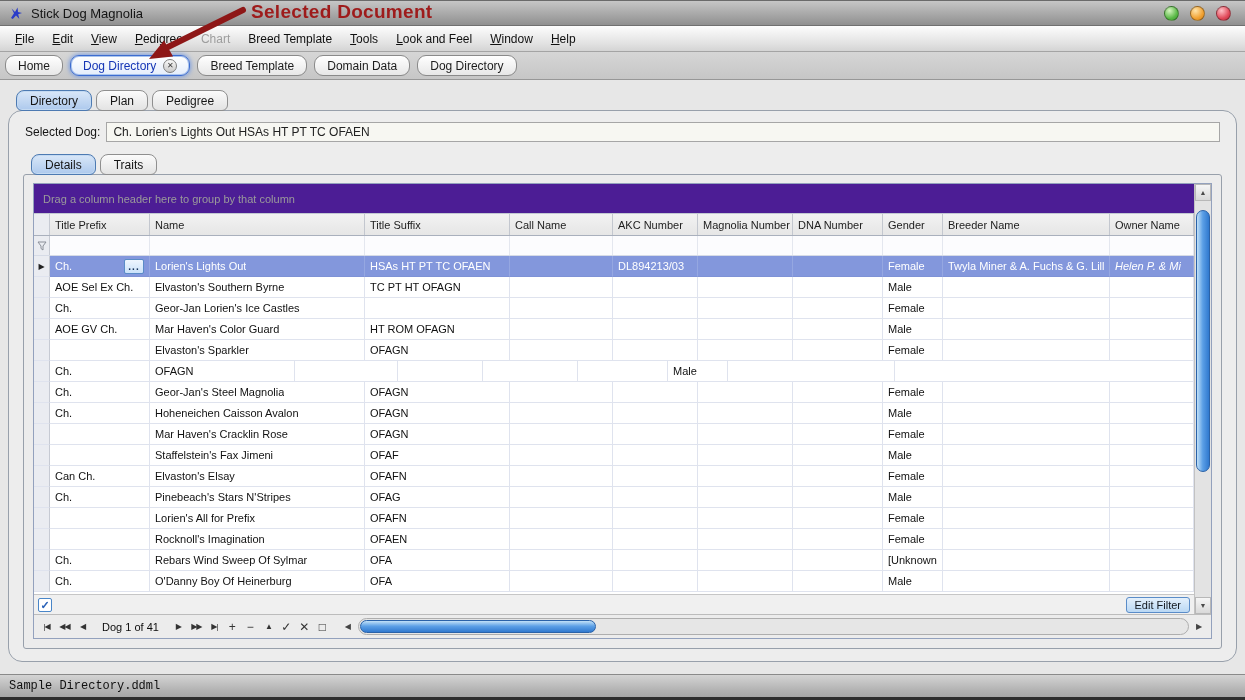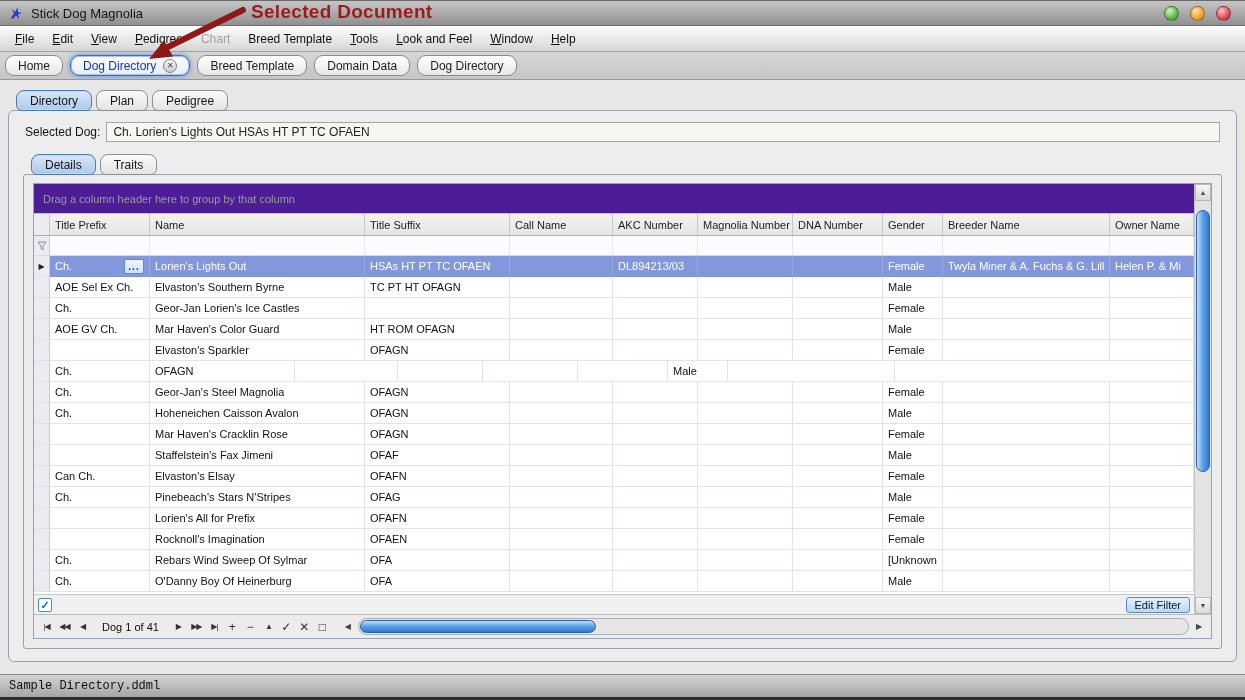--- a/index.html
+++ b/index.html
@@ -41,21 +41,21 @@
     color:#9e1b1b; letter-spacing:.3px; pointer-events:none; }
   .annotation-arrow { position:absolute; left:0; top:0; z-index:60; pointer-events:none; }
 
   
   .content { flex:1; background:#e7e7e7; padding:10px 8px 12px; display:flex; flex-direction:column; overflow:hidden; }
   .tabs-row { display:flex; gap:4px; margin-left:8px; position:relative; z-index:2; }
   .vtab { height:21px; display:flex; align-items:center; padding:0 13px; font-size:12px; color:#161616;
     background:linear-gradient(#fbfbfb,#e3e3e3); border:1px solid #8f8f8f; border-radius:8px 8px 6px 6px; margin-bottom:-1px; }
   .vtab.selected { background:linear-gradient(#dcieaf8,#adc9ed); background:linear-gradient(#d9e7f8,#adc9ed);
     border-color:#4d7ab2; box-shadow:0 0 0 1px #c4daf2 inset; }
-  .view-panel { flex:1; border:1px solid #98a0ab; border-radius:6px; background:#ededed;
+  .view-panel { flex:1; border:1px solid #98a0ab; border-radius:14px; background:#ededed;
     padding:11px 14px 12px; display:flex; flex-direction:column; overflow:hidden; }
   .selected-dog-row { flex:none; display:flex; align-items:center; gap:6px; font-size:12px; color:#141414; margin:0 2px 12px 2px; }
   .selected-dog-field { flex:1; height:20px; background:#f7f7f2; border:1px solid #a6a6a6;
     display:flex; align-items:center; padding:0 6px; font-size:12px; color:#222; }
   .detail-panel { flex:1; border:1px solid #98a0ab; border-radius:3px; background:#ececec; padding:8px 9px 9px; display:flex; overflow:hidden; }
 
   
   .grid { flex:1; border:1px solid #93a1bd; background:#ffffff; display:flex; flex-direction:column; font-size:11px; overflow:hidden; }
   .grid-body { flex:1; display:flex; overflow:hidden; }
   .grid-cols { flex:1; display:flex; flex-direction:column; overflow:hidden; }
@@ -233,21 +233,21 @@
                     </div>
                     <div class="cell" style="width: 90px;">
                       <span style="overflow: hidden; text-overflow: clip; white-space: nowrap;"></span>
                     </div>
                     <div class="cell" style="width: 60px;">
                       <span style="overflow: hidden; text-overflow: clip; white-space: nowrap;">Female</span>
                     </div>
                     <div class="cell" style="width: 167px;">
                       <span style="overflow: hidden; text-overflow: clip; white-space: nowrap;">Twyla Miner &amp; A. Fuchs &amp; G. Lilley</span>
                     </div>
-                    <div class="cell" style="flex: 1 1 0%; min-width: 0px;">
+                    <div class="cell" style="flex: 1 1 0%; min-width: 0px; font-style: italic;">
                       <span style="overflow: hidden; text-overflow: clip; white-space: nowrap;">Helen P. &amp; Mi</span>
                     </div>
                   </div>
                   <div class="grow">
                     <div class="ind" style="width: 16px;"></div>
                     <div class="cell" style="width: 100px;">
                       <span style="overflow: hidden; text-overflow: clip; white-space: nowrap;">AOE Sel Ex Ch.</span>
                     </div>
                     <div class="cell" style="width: 215px;">
                       <span style="overflow: hidden; text-overflow: clip; white-space: nowrap;">Elvaston's Southern Byrne</span>

